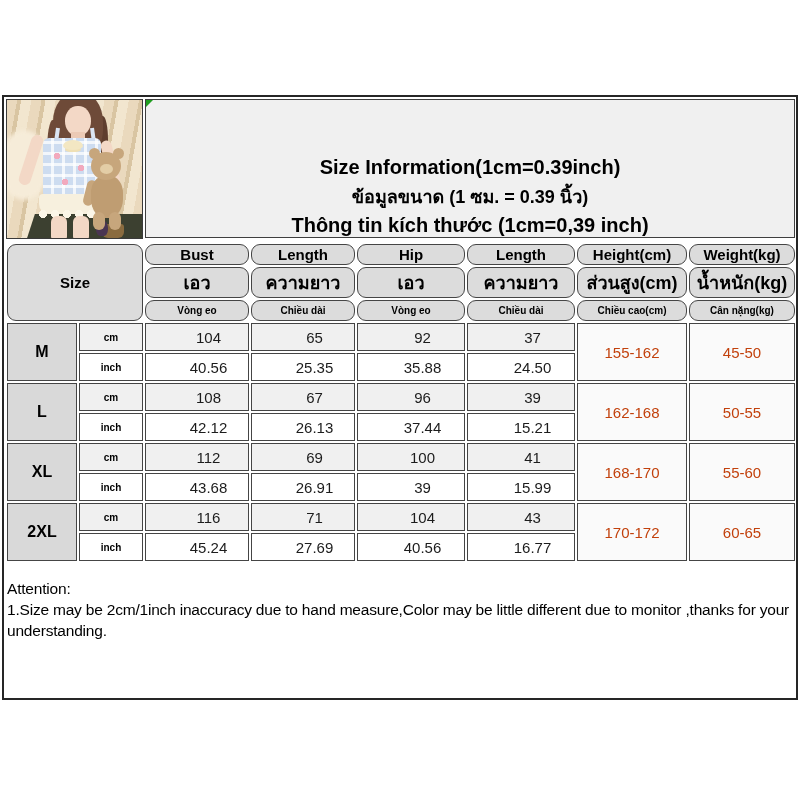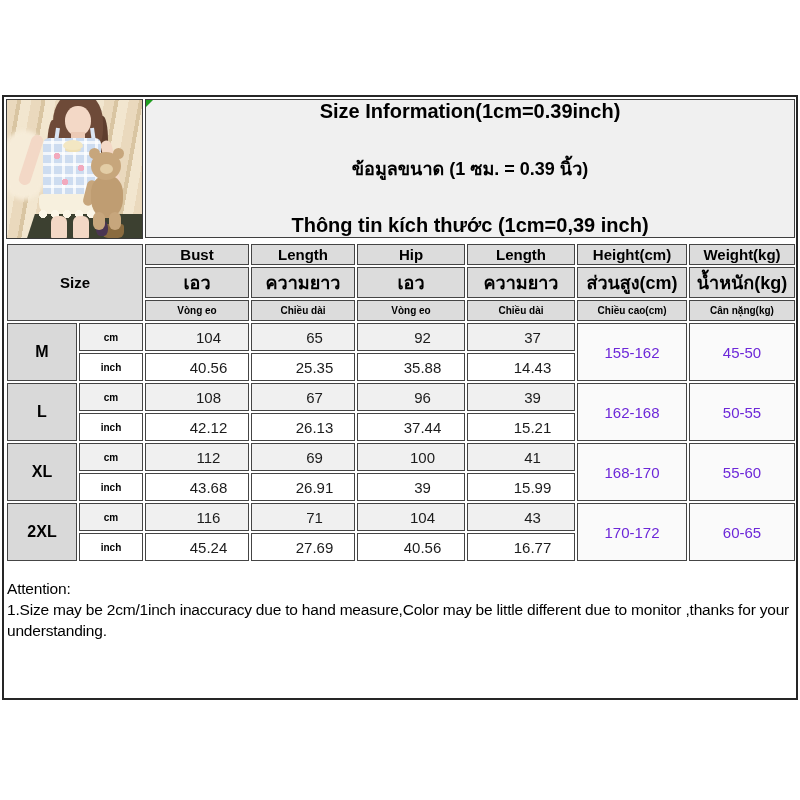--- a/index.html
+++ b/index.html
@@ -53,44 +53,44 @@
   .ph-bear-ear2 { position:absolute; left:106px; top:48px; width:11px; height:11px; background:#c7a67c; border-radius:50%; }
   .ph-bear-muzzle { position:absolute; left:93px; top:64px; width:13px; height:10px; background:#e3cda6; border-radius:50%; }
   .ph-bear-body { position:absolute; left:84px; top:76px; width:32px; height:42px; background:#bf9d72; border-radius:40% 40% 45% 45%; }
   .ph-bear-arm { position:absolute; left:78px; top:80px; width:10px; height:26px; background:#c7a67c; border-radius:8px; transform:rotate(14deg); }
   .ph-bear-leg { position:absolute; left:86px; top:112px; width:12px; height:18px; background:#c7a67c; border-radius:8px; }
   .ph-bear-leg2 { position:absolute; left:102px; top:112px; width:12px; height:18px; background:#c7a67c; border-radius:8px; }
 
   
   .title-box { position:absolute; left:141px; top:2px; width:650px; height:139px;
     background:#f0f0f0; border:1px solid #3f3f3f;
-    display:flex; flex-direction:column; justify-content:space-between; align-items:center; gap:3px; }
+    display:flex; flex-direction:column; justify-content:flex-end; align-items:center; gap:3px; }
   .title-en { font-size:20px; font-weight:700; }
   .title-th { font-size:18px; font-weight:700; }
   .title-vi { font-size:20px; font-weight:700; }
   .green-corner { position:absolute; left:142px; top:3px; width:0; height:0;
     border-top:7px solid #1f9d1f; border-right:7px solid transparent; }
 
   
   table.size-table { position:absolute; left:1px; top:145px; width:792px;
     border-collapse:separate; border-spacing:2px; table-layout:fixed; }
   table.size-table td { border:1px solid #454545; text-align:center; vertical-align:middle;
     overflow:hidden; white-space:nowrap; }
   td.corner { background:#d9d9d9; font-size:27px; font-weight:700; }
-  tr.hdr td { background:#dcdcdc; height:21px; font-weight:700; font-size:15px; }
+  tr.hdr td { background:#dcdcdc; height:21px; font-weight:700; font-size:15px;border-radius:9px; }
   tr.hdr.th-row td { font-size:18px; }
   tr.hdr.vi-row td { font-size:10px; }
   td.size-cell { background:#d9d9d9; font-weight:700; font-size:16px; }
   td.unit-cell { font-weight:700; font-size:10px;margin-top:16px; }
   td.u-cm  { background:#f0f0f0; }
   td.u-inch{ background:#ffffff; }
   tr.r-cm td.val { background:#f0f0f0; }
   tr.r-inch td.val { background:#ffffff; }
   td.val { font-size:15px; font-weight:400; color:#1c1c1c; height:28px;padding-left:23px; }
-  td.range { background:#fafafa; font-size:15px; font-weight:400; color:#6d28d9; }
+  td.range { background:#fafafa; font-size:15px; font-weight:400; color:#c2410c; }
 
   
   .attention { position:absolute; left:3px; top:481px; width:784px;
     font-size:15.5px; line-height:21px; letter-spacing:-0.2px; color:#000; }
 </style>
 </head>
 <body>
 
 <div id="stage">
   <div class="content-box">
@@ -179,21 +179,21 @@
           <td class="val">92</td>
           <td class="val">37</td>
           <td class="range" rowspan="2">155-162</td>
           <td class="range" rowspan="2">45-50</td>
         </tr>
         <tr class="r-inch">
           <td class="unit-cell u-inch">inch</td>
           <td class="val">40.56</td>
           <td class="val">25.35</td>
           <td class="val">35.88</td>
-          <td class="val">14.43</td>
+          <td class="val">24.50</td>
         </tr>
 
         <tr class="r-cm">
           <td class="size-cell" rowspan="2">L</td>
           <td class="unit-cell u-cm">cm</td>
           <td class="val">108</td>
           <td class="val">67</td>
           <td class="val">96</td>
           <td class="val">39</td>
           <td class="range" rowspan="2">162-168</td>

